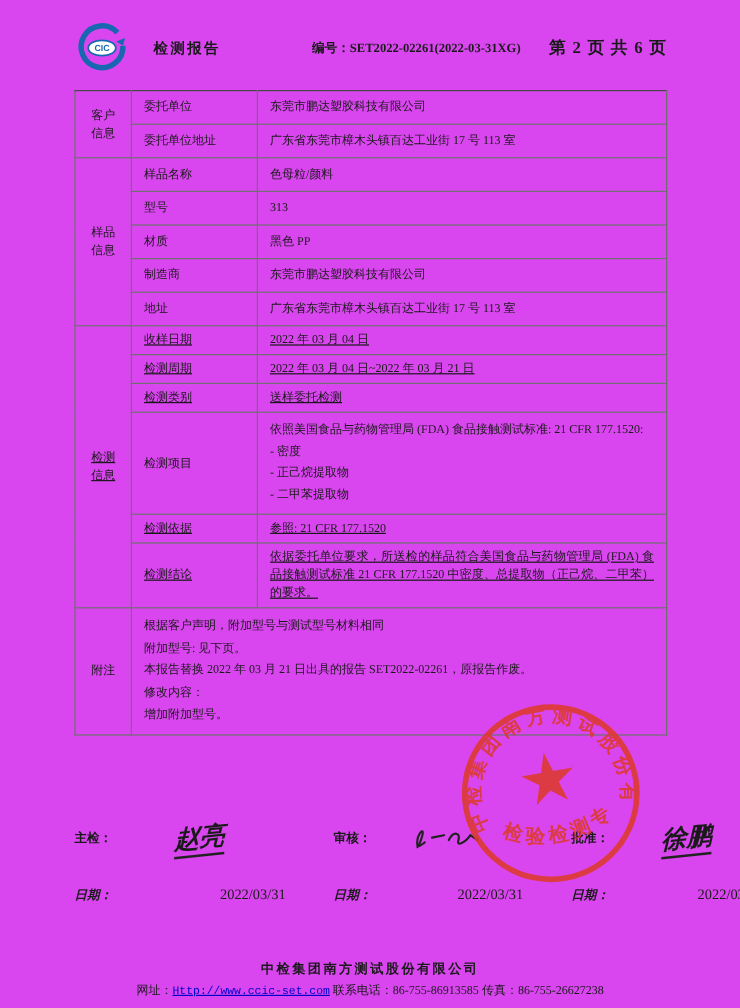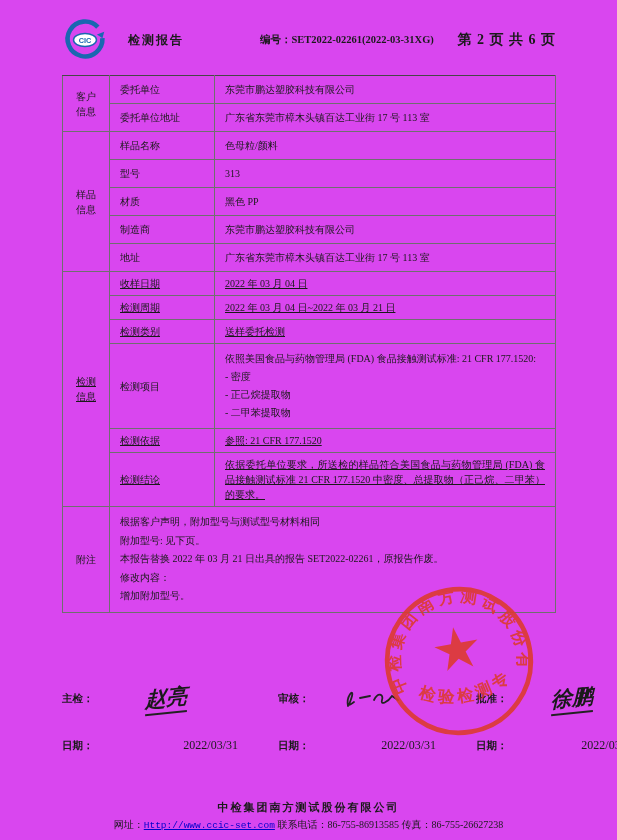--- a/index.html
+++ b/index.html
@@ -28,21 +28,21 @@
   
   .sigs{position:absolute;top:676px;left:62px;width:494px;display:grid;
         grid-template-columns:176px 158px 160px;font-size:10.5px;gap:40px;}
   .sig-block{display:flex;flex-direction:column;}
   .sig-row{display:flex;align-items:center;height:46px;}
   .sig-role{font-weight:bold;flex:0 0 auto;}
   .sig-area{flex:1;display:flex;justify-content:center;align-items:center;}
   .sig-name{font-size:21px;font-weight:bold;font-style:italic;transform:rotate(-6deg) skewX(-6deg);
             font-family:"Liberation Serif","DejaVu Serif",serif;border-bottom:2px solid #222;}
   .date-row{display:flex;align-items:center;margin-top:16px;}
-  .date-lbl{font-weight:bold;flex:0 0 auto;}
+  .date-lbl{font-weight:bold;flex:0 0 auto;font-style:italic;}
   .date-val{flex:1;text-align:right;font-size:12px;}
   
   .stamp{position:absolute;left:381px;top:583px;width:156px;height:156px;opacity:.88;
          transform:rotate(-10deg);pointer-events:none;}
   
   .ftr{position:absolute;left:0;bottom:8px;width:617px;text-align:center;}
   .ftr-co{font-weight:bold;font-size:11px;letter-spacing:2px;}
   .ftr-line{font-size:10px;margin-top:3px;}
   .ftr a{color:#0000cc;text-decoration:underline;font-family:"Liberation Mono","DejaVu Sans Mono",monospace;font-size:9.5px;}
 </style>

